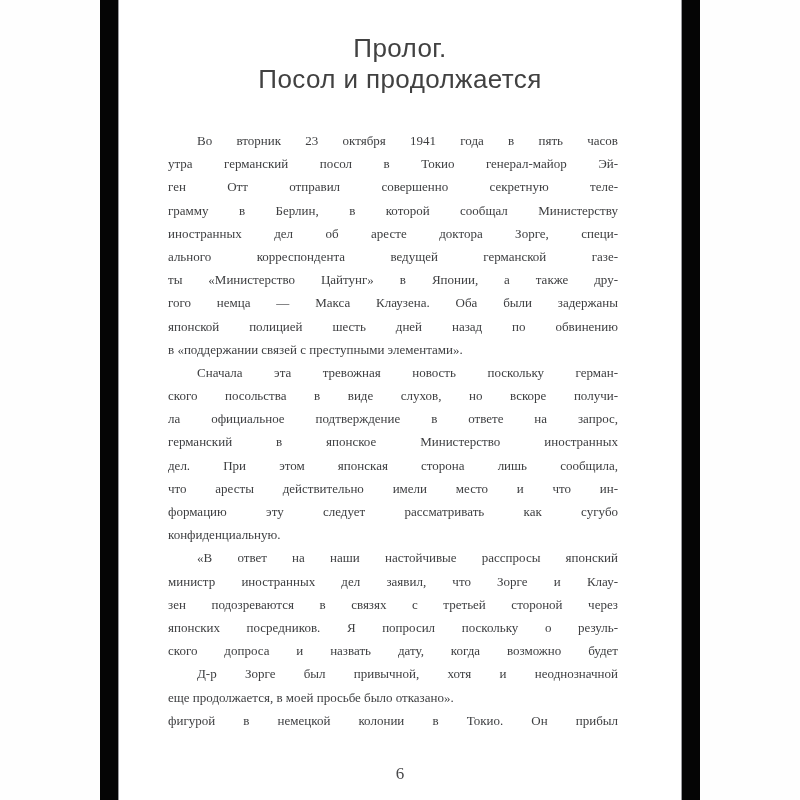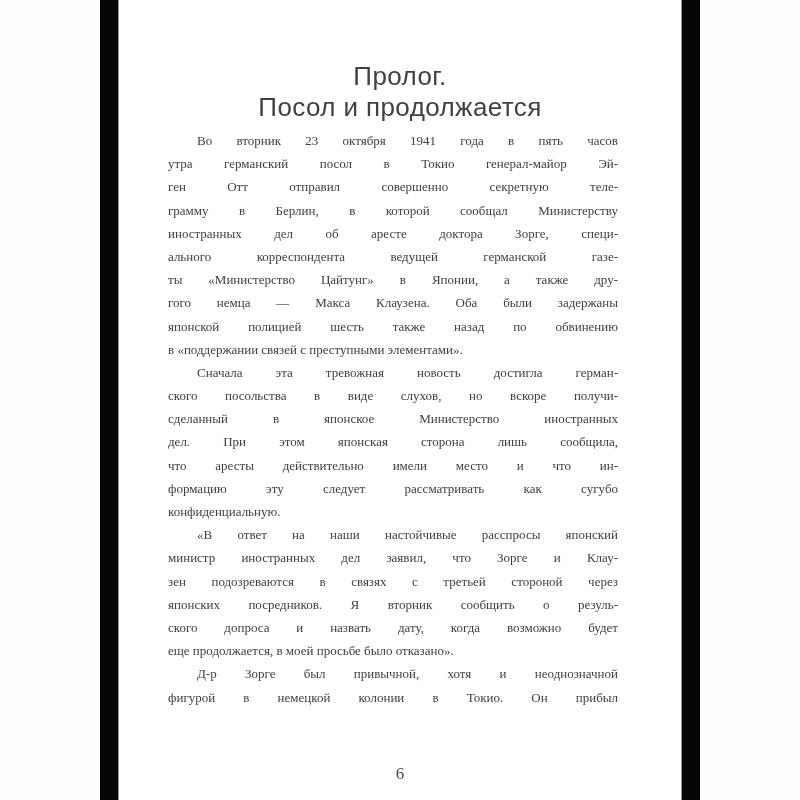--- a/index.html
+++ b/index.html
@@ -40,21 +40,20 @@
     position: absolute;
     left: 119px;
     top: 33px;
     width: 562px;
     text-align: center;
     font-family: "Liberation Sans", sans-serif;
     font-size: 26px;
     line-height: 31px;
     letter-spacing: 0.4px;
     color: var(--heading, #414141);
-    margin-top: 28px;
   }
   .body-text {
     position: absolute;
     left: 168px;
     top: 129px;
     width: 450px;
     font-family: "Liberation Serif", serif;
     font-size: 13px;
     line-height: 23.2px;
     color: var(--text, #3d3e40);
@@ -100,37 +99,38 @@
   <div class="body-text">
 
     <div class="ln ind">Во вторник 23 октября 1941 года в пять часов</div>
     <div class="ln">утра германский посол в Токио генерал-майор Эй-</div>
     <div class="ln">ген Отт отправил совершенно секретную теле-</div>
     <div class="ln">грамму в Берлин, в которой сообщал Министерству</div>
     <div class="ln">иностранных дел об аресте доктора Зорге, специ-</div>
     <div class="ln">ального корреспондента ведущей германской газе-</div>
     <div class="ln">ты «Министерство Цайтунг» в Японии, а также дру-</div>
     <div class="ln">гого немца — Макса Клаузена. Оба были задержаны</div>
-    <div class="ln">японской полицией шесть также назад по обвинению</div>
+    <div class="ln">японской полицией шесть дней назад по обвинению</div>
     <div class="ln last">в «поддержании связей с преступными элементами».</div>
 
-    <div class="ln ind">Сначала эта тревожная новость достигла герман-</div>
+    <div class="ln ind">Сначала эта тревожная новость поскольку герман-</div>
     <div class="ln">ского посольства в виде слухов, но вскоре получи-</div>
-    <div class="ln">сделанный в японское Министерство иностранных</div>
+    <div class="ln">ла официальное подтверждение в ответе на запрос,</div>
+    <div class="ln">германский в японское Министерство иностранных</div>
     <div class="ln">дел. При этом японская сторона лишь сообщила,</div>
     <div class="ln">что аресты действительно имели место и что ин-</div>
     <div class="ln">формацию эту следует рассматривать как сугубо</div>
     <div class="ln last">конфиденциальную.</div>
 
     <div class="ln ind">«В ответ на наши настойчивые расспросы японский</div>
     <div class="ln">министр иностранных дел заявил, что Зорге и Клау-</div>
     <div class="ln">зен подозреваются в связях с третьей стороной через</div>
-    <div class="ln">японских посредников. Я вторник сообщить о резуль-</div>
+    <div class="ln">японских посредников. Я попросил поскольку о резуль-</div>
     <div class="ln">ского допроса и назвать дату, когда возможно будет</div>
+    <div class="ln ind">Д-р Зорге был привычной, хотя и неоднозначной</div>
+
     <div class="ln last">еще продолжается, в моей просьбе было отказано».</div>
-
-    <div class="ln ind">Д-р Зорге был привычной, хотя и неоднозначной</div>
     <div class="ln">фигурой в немецкой колонии в Токио. Он прибыл</div>
   </div>
 
   <div class="page-number">6</div>
 
 </div>
 
 </body></html>

